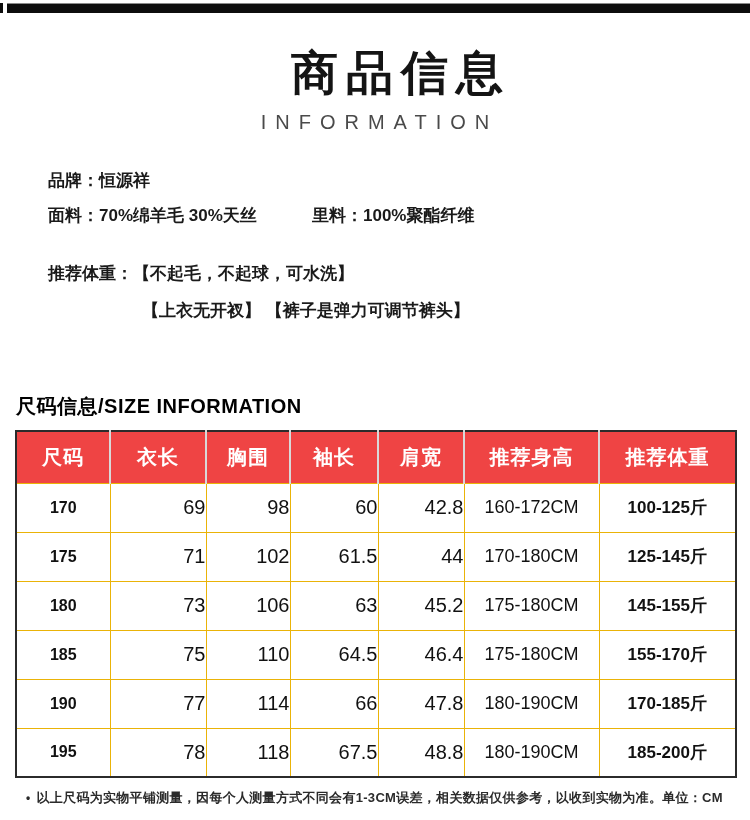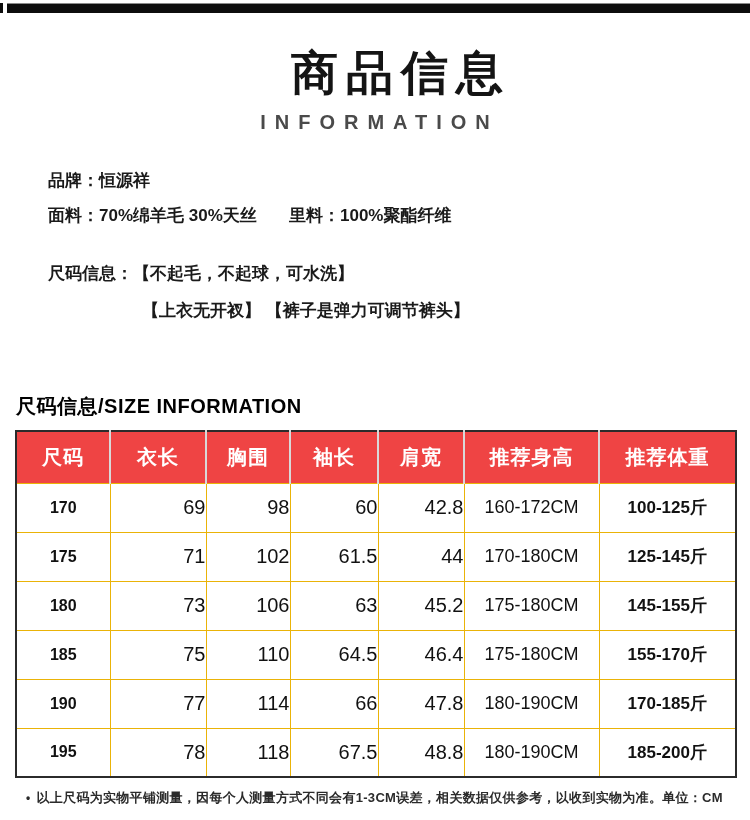--- a/index.html
+++ b/index.html
@@ -32,34 +32,34 @@
     position: absolute; top: 42px; left: 0; width: 100%;
     text-align: center;
     font-size: 47px; font-weight: 700;
     letter-spacing: 8px; text-indent: 8px;
     color: #141414;
     padding-left: 44px;
   }
   .subtitle {
     position: absolute; top: 111px; left: 0; width: 100%;
     text-align: center;
-    font-size: 20px; font-weight: 700;
+    font-size: 20px; font-weight: 400;
     letter-spacing: 9px; text-indent: 9px;
     color: #4a4a4a;
   }
 
   
   .info-line {
     position: absolute;
     font-size: 17px; font-weight: 700; color: #1a1a1a;
     white-space: nowrap;
   }
   .line-brand    { top: 169px; left: 48px; }
   .line-material { top: 204px; left: 48px; }
-  .lining-group  { position: absolute; top: 204px; left: 289px; }
+  .lining-group  { position: absolute; top: 204px; left: 312px; }
   .line-feature1 { top: 262px; left: 48px; }
   .line-feature2 { top: 299px; left: 142px; }
 
   
   .size-title {
     position: absolute; top: 393px; left: 16px;
     font-size: 20px; font-weight: 700; color: #000;
     letter-spacing: 0.5px;
   }
 
@@ -110,21 +110,21 @@
 
   <div class="main-title">商品信息</div>
   <div class="subtitle">INFORMATION</div>
 
   <div class="info-line line-brand"><span>品牌：</span><span>恒源祥</span></div>
 
   <div class="info-line line-material"><span>面料：</span><span>70%绵羊毛 30%天丝</span></div>
 
   <div class="info-line lining-group"><span>里料：</span><span>100%聚酯纤维</span></div>
 
-  <div class="info-line line-feature1"><span>尺码信息：</span><span>【不起毛，不起球，可水洗】</span></div>
+  <div class="info-line line-feature1"><span>推荐体重：</span><span>【不起毛，不起球，可水洗】</span></div>
 
   <div class="info-line line-feature2">【上衣无开衩】 【裤子是弹力可调节裤头】</div>
 
   <div class="size-title">尺码信息/SIZE INFORMATION</div>
 
   <table class="size-table">
     <colgroup>
       <col style="width:94px">
         <col style="width:96px">
         <col style="width:84px">

